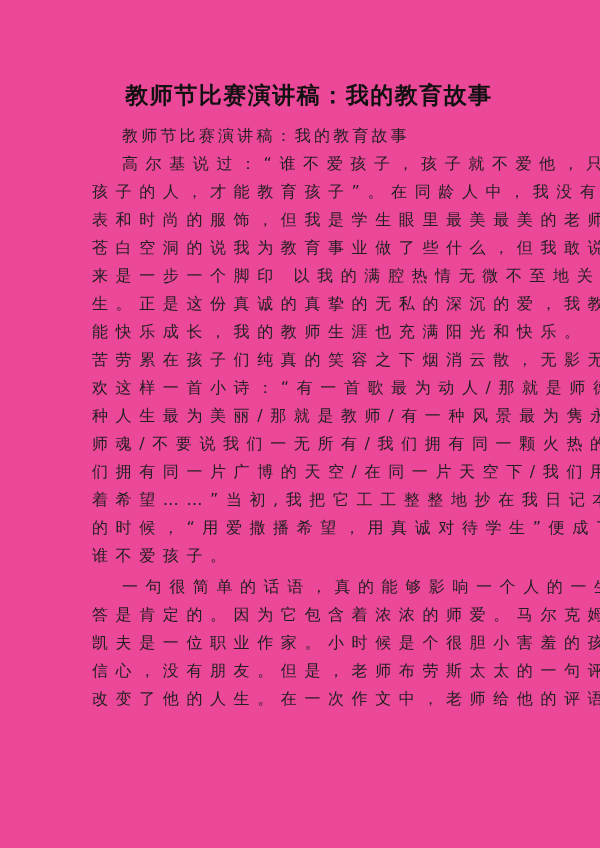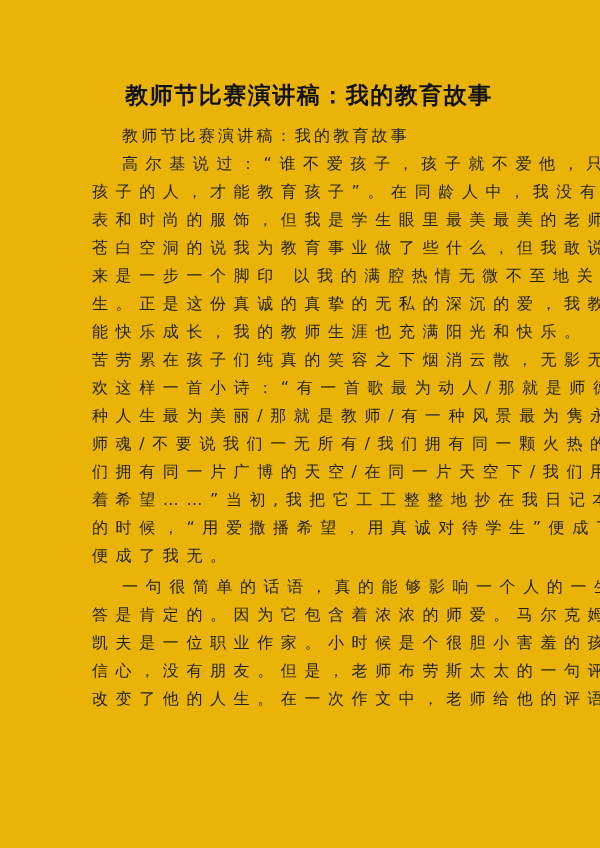--- a/index.html
+++ b/index.html
@@ -12,21 +12,21 @@
       height: 848px;
       overflow: hidden;
       position: relative;
       font-family: "DejaVu Sans", "Liberation Sans", sans-serif;
       color: #1c1c1c;
     }
     .page {
       position: absolute;
       left: 0; top: 0;
       width: 600px; height: 848px;
-      background: #eab308;
+      background: #ec4899;
     }
     .title {
       position: absolute;
       left: 0;
       top: 80px;
       width: 618px;
       text-align: center;
       font-size: 23px;
       font-weight: bold;
       letter-spacing: 1.5px;
@@ -76,21 +76,21 @@
       <div class="line">来是一步一个脚印 以我的满腔热情无微不至地关爱我的学</div>
       <div class="line">生。正是这份真诚的真挚的无私的深沉的爱，我教的孩子</div>
       <div class="line">能快乐成长，我的教师生涯也充满阳光和快乐。  再多的辛</div>
       <div class="line">苦劳累在孩子们纯真的笑容之下烟消云散，无影无踪!我喜</div>
       <div class="line">欢这样一首小诗：“有一首歌最为动人/那就是师德/有一</div>
       <div class="line">种人生最为美丽/那就是教师/有一种风景最为隽永/那就是</div>
       <div class="line">师魂/不要说我们一无所有/我们拥有同一颗火热的太阳/我</div>
       <div class="line">们拥有同一片广博的天空/在同一片天空下/我们用爱撒播</div>
       <div class="line">着希望……”当初,我把它工工整整地抄在我日记本扉页上</div>
       <div class="line">的时候，“用爱撒播希望，用真诚对待学生”便成了我无</div>
-      <div class="line">便成了我无。</div>
+      <div class="line">谁不爱孩子。</div>
     </div>
 
     <div class="paragraph para-gap">
       <div class="line indent">一句很简单的话语，真的能够影响一个人的一生吗?回</div>
       <div class="line">答是肯定的。因为它包含着浓浓的师爱。马尔克姆·戴尔</div>
       <div class="line">凯夫是一位职业作家。小时候是个很胆小害羞的孩子 没有</div>
       <div class="line">信心，没有朋友。但是，老师布劳斯太太的一句评语彻底</div>
       <div class="line">改变了他的人生。在一次作文中，老师给他的评语他永远</div>
     </div>
   </div>

